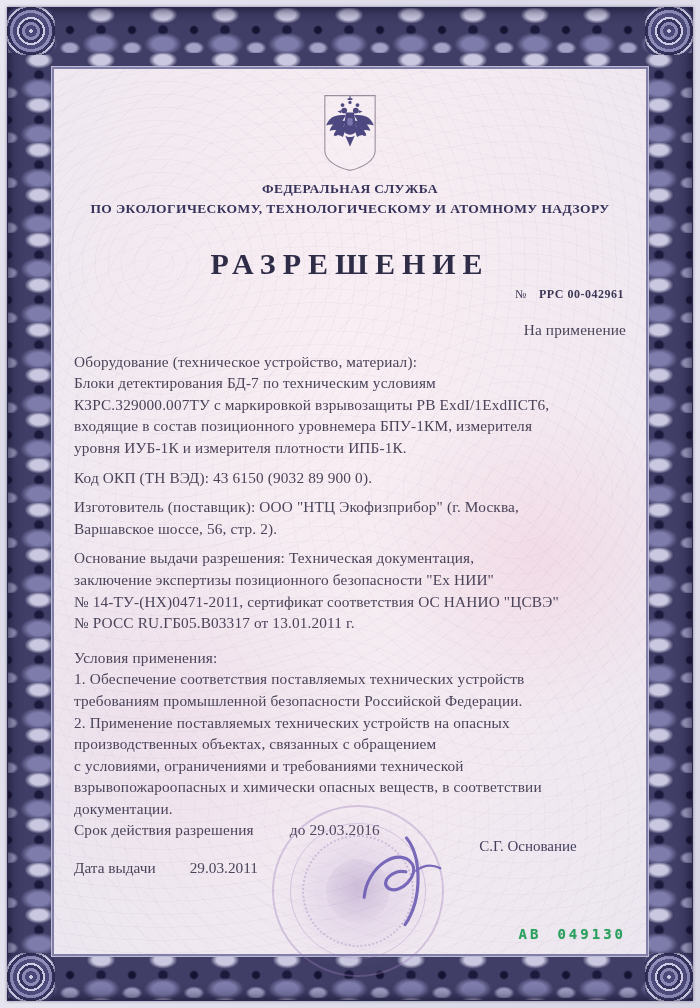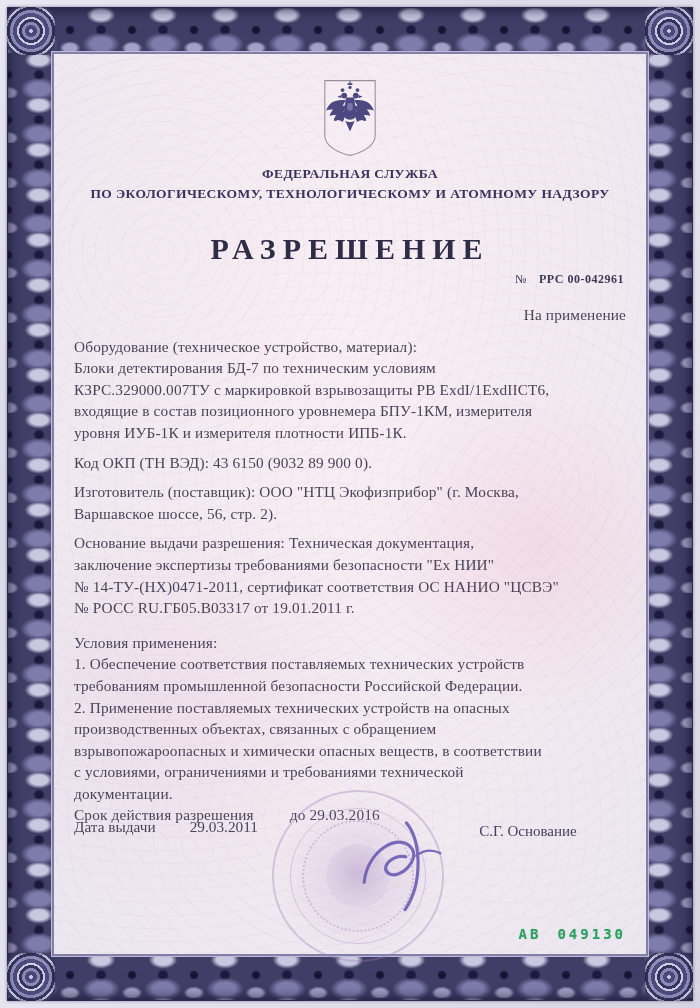--- a/index.html
+++ b/index.html
@@ -33,20 +33,21 @@
   .corner.bl{bottom:7px;left:7px}.corner.br{bottom:7px;right:7px}
   
   .page{
     position:absolute;inset:52px;
     border:2px solid #8280a8;
     outline:1px solid #bdbbd6;
     background:
       radial-gradient(circle at 82% 55%, rgba(238,185,205,.30), rgba(238,185,205,0) 24%),
       radial-gradient(circle at 20% 72%, rgba(225,190,215,.22), rgba(225,190,215,0) 26%),
       radial-gradient(ellipse at 50% 32%, #f8eef3 0%, #f3eaf1 55%, #ebe6ef 100%);
+    margin-top: 15px;
   }
   .page::before{ 
     content:"";position:absolute;inset:0;pointer-events:none;
     background:
       repeating-radial-gradient(circle at 18% 22%, rgba(170,150,190,.10) 0 1px, rgba(0,0,0,0) 1px 13px),
       repeating-radial-gradient(circle at 78% 48%, rgba(190,150,170,.09) 0 1px, rgba(0,0,0,0) 1px 16px),
       repeating-radial-gradient(circle at 45% 85%, rgba(160,160,200,.08) 0 1px, rgba(0,0,0,0) 1px 14px);
     opacity:.8;
   }
   .content{position:relative;height:100%;padding:24px 20px 0 20px;box-sizing:border-box;color:#45405a;}
@@ -85,21 +86,21 @@
   .stamp::after{content:"";position:absolute;inset:28px;border-radius:50%;border:2px dotted rgba(150,120,182,.42);}
   .stamp .blob{
     position:absolute;inset:52px;border-radius:50%;
     background:radial-gradient(circle at 50% 45%, rgba(140,110,172,.34), rgba(140,110,172,.08) 70%, rgba(140,110,172,0));
   }
   .signature{position:absolute;left:292px;top:742px;transform:rotate(-6deg);opacity:.92;}
   .signer{
     position:absolute;right:2px;top:766px;width:232px;text-align:center;
     font-size:15px;line-height:22px;color:#443f5c;
   }
-  .dateline{position:absolute;left:20px;top:764px;font-size:15.3px;color:#4a4459;}
+  .dateline{position:absolute;left:20px;top:790px;font-size:15.3px;color:#4a4459;}
   .dateline .val{margin-left:34px;}
   .serial{
     position:absolute;right:20px;bottom:12px;
     font-family:"DejaVu Sans Mono",monospace;font-size:14px;font-weight:bold;
     color:#2ca05f;letter-spacing:3px;
     text-shadow:0 0 1px rgba(44,160,95,.4);
   }
   .serial .num{margin-left:16px;}
 </style>
 </head>
@@ -167,33 +168,33 @@
 
         <div class="blk ln">Код ОКП (ТН ВЭД): 43 6150 (9032 89 900 0).</div>
 
         <div class="blk">
           <div class="ln">Изготовитель (поставщик): ООО "НТЦ Экофизприбор" (г. Москва,</div>
           <div class="ln">Варшавское шоссе, 56, стр. 2).</div>
         </div>
 
         <div class="blk">
           <div class="ln">Основание выдачи разрешения: Техническая документация,</div>
-          <div class="ln">заключение экспертизы требованиями безопасности "Ex НИИ"</div>
+          <div class="ln">заключение экспертизы позиционного безопасности "Ex НИИ"</div>
           <div class="ln">№ 14-ТУ-(НХ)0471-2011, сертификат соответствия ОС НАНИО "ЦСВЭ"</div>
-          <div class="ln">№ РОСС RU.ГБ05.В03317 от 19.01.2011 г.</div>
+          <div class="ln">№ РОСС RU.ГБ05.В03317 от 13.01.2011 г.</div>
         </div>
 
         <div class="blk" style="margin-top:13px">
           <div class="ln">Условия применения:</div>
           <div class="ln">1. Обеспечение соответствия поставляемых технических устройств</div>
           <div class="ln">требованиям промышленной безопасности Российской Федерации.</div>
           <div class="ln">2. Применение поставляемых технических устройств на опасных</div>
           <div class="ln">производственных объектах, связанных с обращением</div>
+          <div class="ln">с условиями, ограничениями и требованиями технической</div>
           <div class="ln">взрывопожароопасных и химически опасных веществ, в соответствии</div>
-          <div class="ln">с условиями, ограничениями и требованиями технической</div>
           <div class="ln">документации.</div>
         </div>
 
         <div class="ln validity">
           <span>Срок действия разрешения</span><span class="val">до 29.03.2016</span>
         </div>
       </div>
 
       <div class="stamp">
         <div class="blob"></div>

